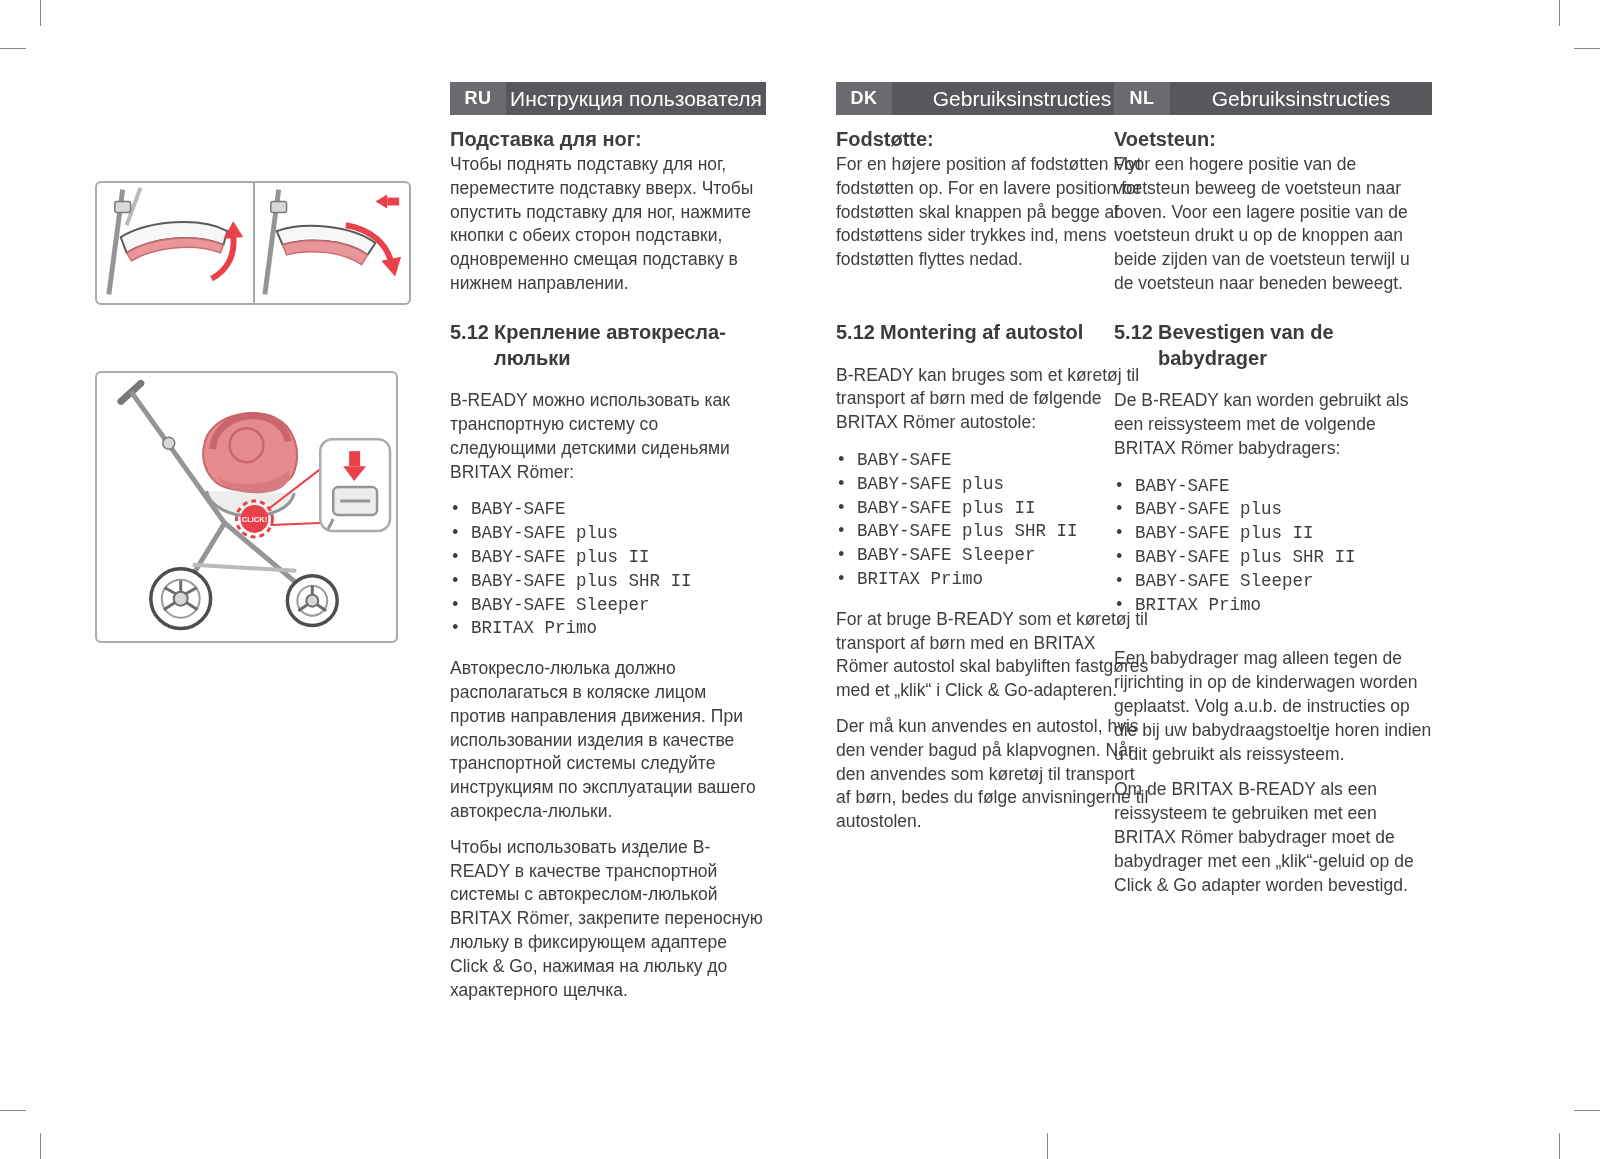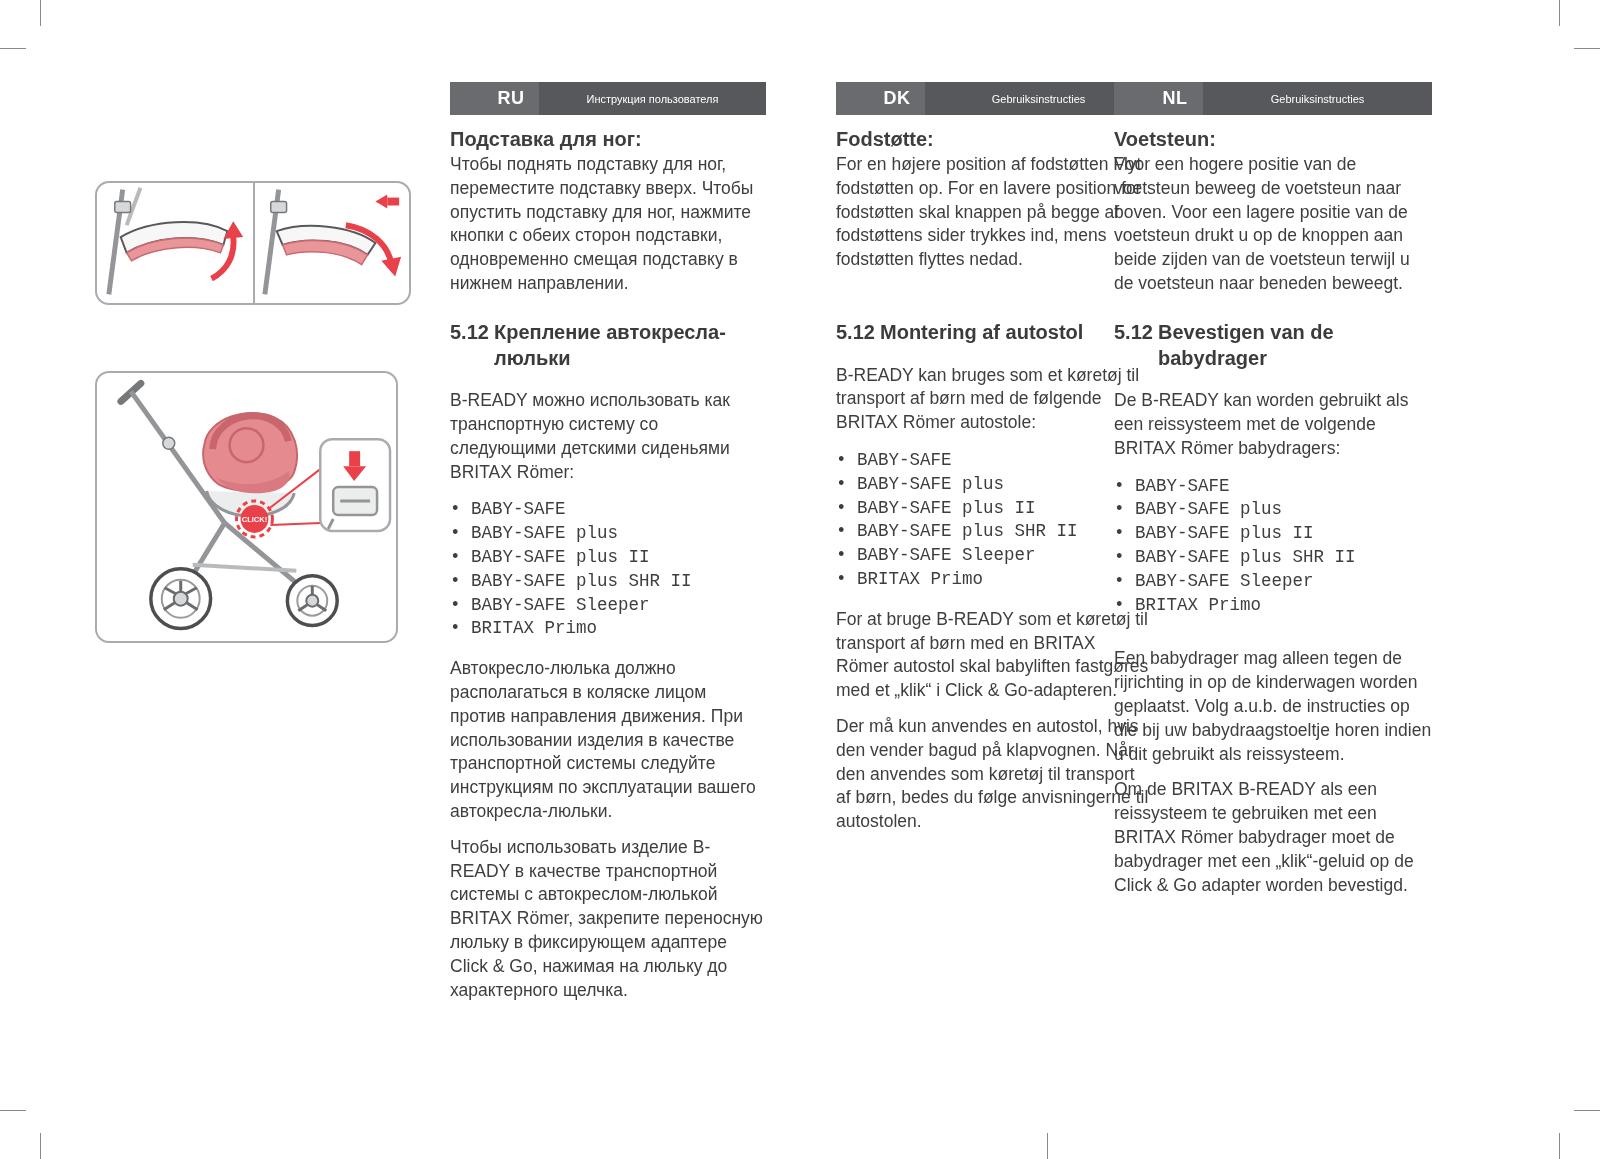--- a/index.html
+++ b/index.html
@@ -9,41 +9,41 @@
   }
   .page{position:absolute;inset:0;}
 
   
   .crop{position:absolute;background:#8a8a8a;}
   .crop.v{width:1px;height:26px;}
   .crop.h{height:1px;width:26px;}
 
   
   .illus-box{
-    position:absolute;border:2px solid #a9abae;border-radius:14px;background:#fff;
+    position:absolute;border:2px solid #a9abae;border-radius:6px;background:#fff;
     box-sizing:border-box;overflow:hidden;
   }
   #illus-footrest{left:95px;top:181px;width:316px;height:124px;display:flex;}
   #illus-footrest .panel{flex:1 1 50%;position:relative;}
   #illus-footrest .divider{position:absolute;left:50%;top:0;bottom:0;width:2px;background:#a9abae;}
   #illus-travel{left:95px;top:371px;width:303px;height:272px;}
   .illus-box svg{display:block;width:100%;height:100%;}
 
   
   .column{position:absolute;top:82px;}
   .col-ru{left:450px;width:316px;}
   .col-dk{left:836px;width:316px;}
   .col-nl{left:1114px;width:318px;}
 
   .lang-header{display:flex;align-items:stretch;height:33px;background:#57585b;color:#fff;}
   .lang-code{
     width:56px;background:#6a6b6e;display:flex;align-items:center;justify-content:center;
-    font-weight:bold;font-size:18px;letter-spacing:.5px;padding-left:33px;
+    font-weight:bold;font-size:18px;letter-spacing:.5px;
   }
-  .lang-title{flex:1;display:flex;align-items:center;justify-content:center;font-size:11px;border-radius:7px;}
+  .lang-title{flex:1;display:flex;align-items:center;justify-content:center;font-size:21px;border-radius:7px;}
 
   .intro{height:192px;margin-top:13px;box-sizing:border-box;}
   .intro-heading{margin:0 0 2px 0;font-size:20px;font-weight:bold;}
   .body-text{margin:0;font-size:17.5px;line-height:1.36;}
 
   .section-heading{display:flex;margin:0 0 18px 0;font-size:20px;font-weight:bold;line-height:1.28;color:#3a3b3d;}
   .sec-num{flex:0 0 44px;}
   .sec-title{flex:1;}
 
   .lead{margin-bottom:14px;}

